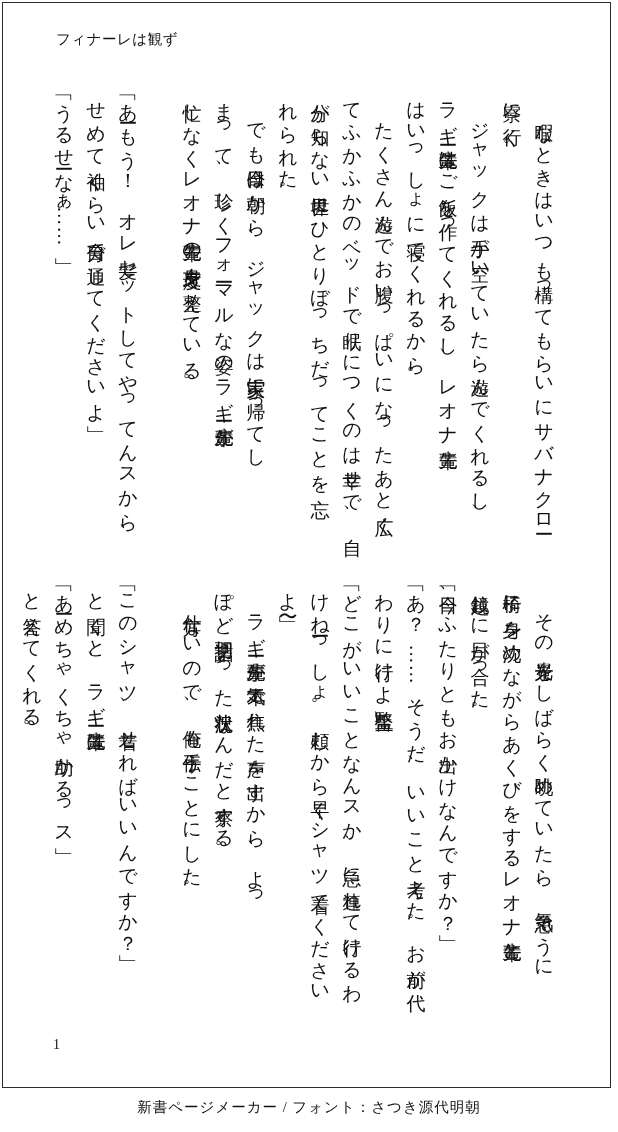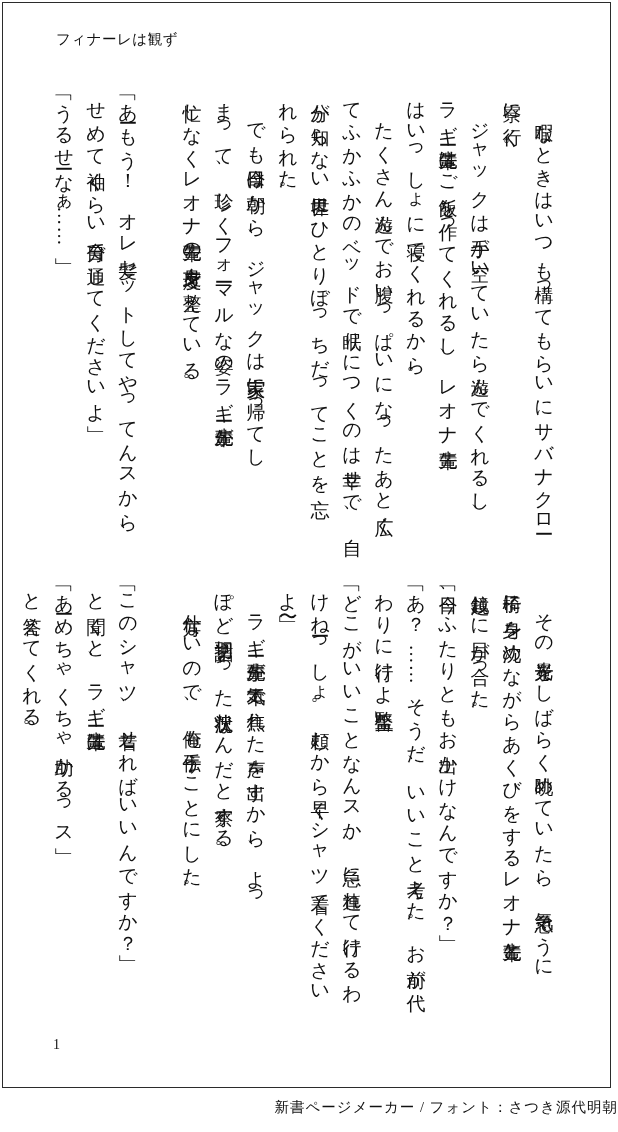--- a/index.html
+++ b/index.html
@@ -52,21 +52,21 @@
     position: absolute;
     left: 50px;
     top: 1034px;
     font-size: 14px;
   }
   .footer-caption {
     position: absolute;
     left: 0;
     top: 1098px;
     width: 618px;
-    text-align: right;
+    text-align: center;
     font-size: 14.5px;
     letter-spacing: 1px;
     white-space: nowrap;
   }
 </style>
 </head>
 <body>
 
 <div class="page-frame">
   <div class="page-title">フィナーレは観ず</div>

